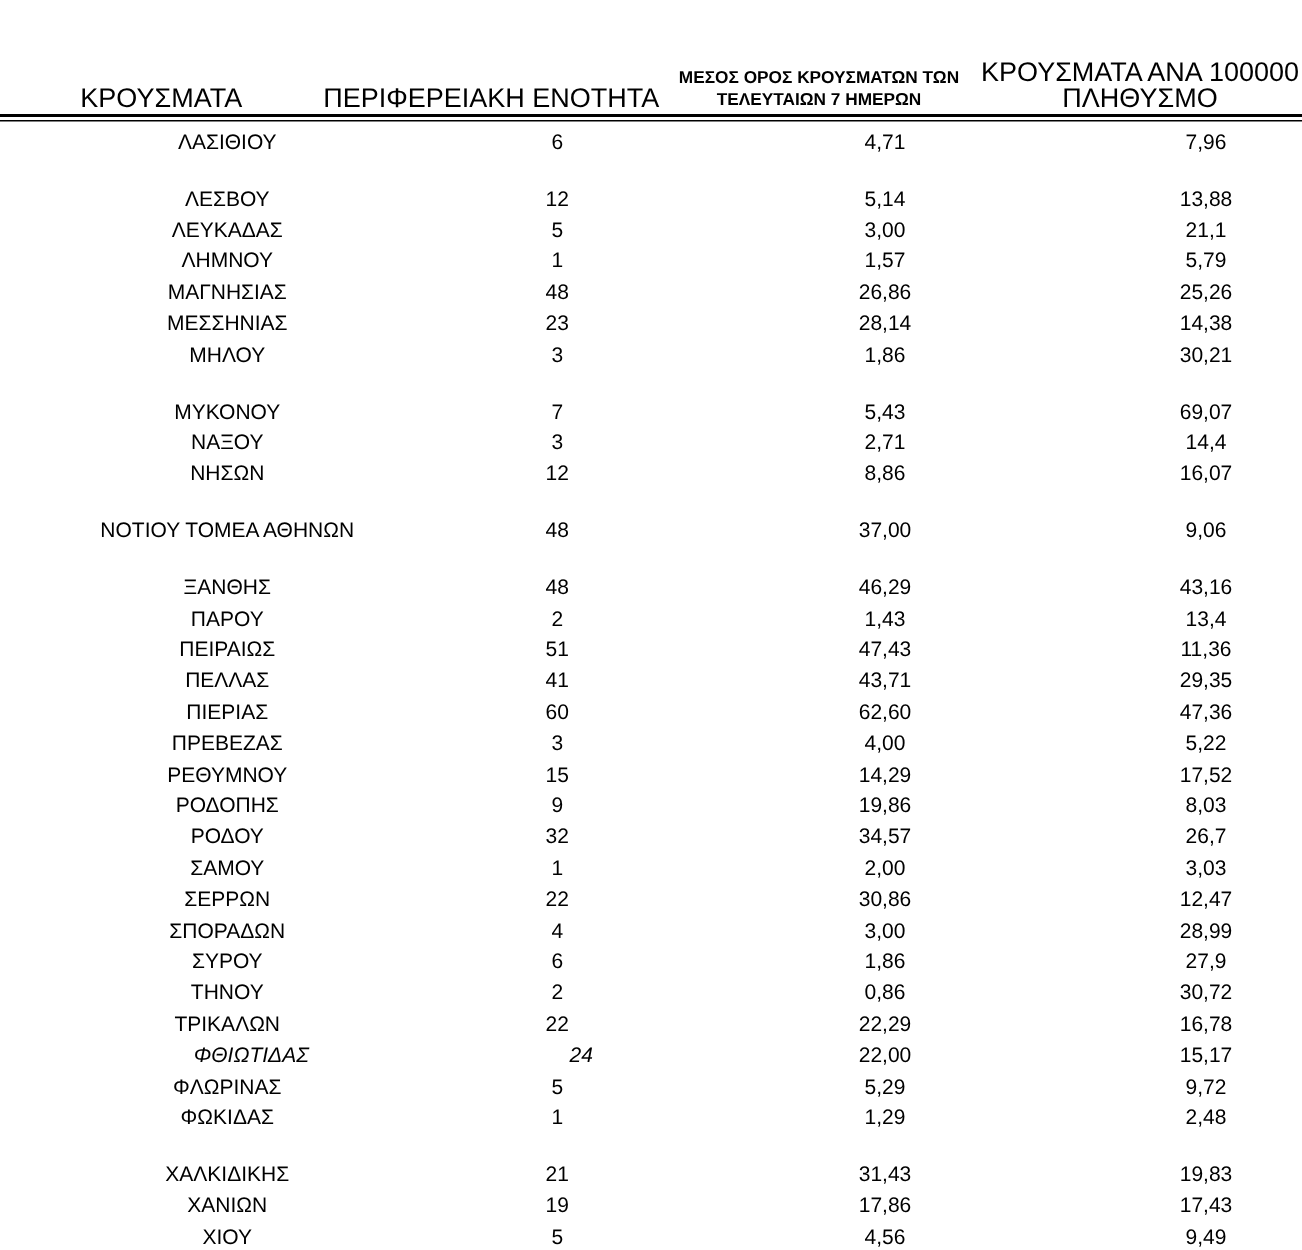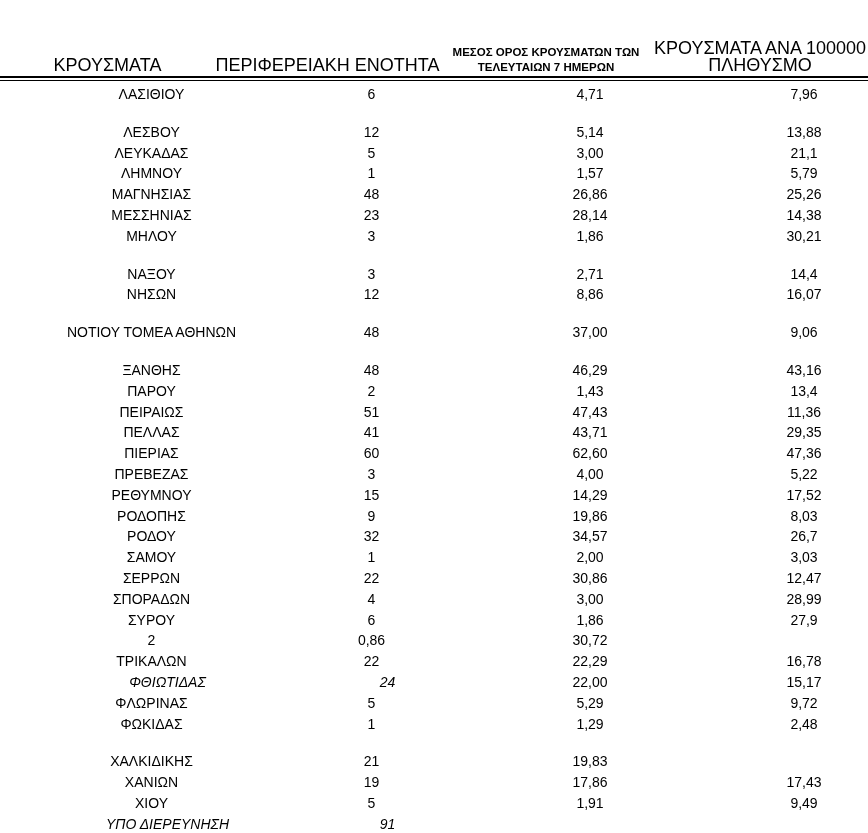--- a/index.html
+++ b/index.html
@@ -119,20 +119,26 @@
         <div class="td">14,38</div>
       </div>
       <div class="tr grid-cols">
         <div class="td">ΜΗΛΟΥ</div>
         <div class="td">3</div>
         <div class="td">1,86</div>
         <div class="td">30,21</div>
       </div>
       <div class="spacer"></div>
       <div class="tr grid-cols">
+        <div class="td">ΜΥΚΟΝΟΥ</div>
+        <div class="td">7</div>
+        <div class="td">5,43</div>
+        <div class="td">69,07</div>
+      </div>
+      <div class="tr grid-cols">
         <div class="td">ΝΑΞΟΥ</div>
         <div class="td">3</div>
         <div class="td">2,71</div>
         <div class="td">14,4</div>
       </div>
       <div class="tr grid-cols">
         <div class="td">ΝΗΣΩΝ</div>
         <div class="td">12</div>
         <div class="td">8,86</div>
         <div class="td">16,07</div>
@@ -217,20 +223,21 @@
         <div class="td">3,00</div>
         <div class="td">28,99</div>
       </div>
       <div class="tr grid-cols">
         <div class="td">ΣΥΡΟΥ</div>
         <div class="td">6</div>
         <div class="td">1,86</div>
         <div class="td">27,9</div>
       </div>
       <div class="tr grid-cols">
+        <div class="td">ΤΗΝΟΥ</div>
         <div class="td">2</div>
         <div class="td">0,86</div>
         <div class="td">30,72</div>
       </div>
       <div class="tr grid-cols">
         <div class="td">ΤΡΙΚΑΛΩΝ</div>
         <div class="td">22</div>
         <div class="td">22,29</div>
         <div class="td">16,78</div>
       </div>
@@ -249,32 +256,33 @@
       <div class="tr grid-cols">
         <div class="td">ΦΩΚΙΔΑΣ</div>
         <div class="td">1</div>
         <div class="td">1,29</div>
         <div class="td">2,48</div>
       </div>
       <div class="spacer"></div>
       <div class="tr grid-cols">
         <div class="td">ΧΑΛΚΙΔΙΚΗΣ</div>
         <div class="td">21</div>
+        <div class="td">31,43</div>
         <div class="td">19,83</div>
       </div>
       <div class="tr grid-cols">
         <div class="td">ΧΑΝΙΩΝ</div>
         <div class="td">19</div>
         <div class="td">17,86</div>
         <div class="td">17,43</div>
       </div>
       <div class="tr grid-cols">
         <div class="td">ΧΙΟΥ</div>
         <div class="td">5</div>
-        <div class="td">1,91</div>
+        <div class="td">4,56</div>
         <div class="td">9,49</div>
       </div>
       <div class="tr grid-cols">
         <div class="td italic">ΥΠΟ ΔΙΕΡΕΥΝΗΣΗ</div>
         <div class="td italic">91</div>
         <div class="td"></div>
         <div class="td"></div>
       </div>
     </div>
 

